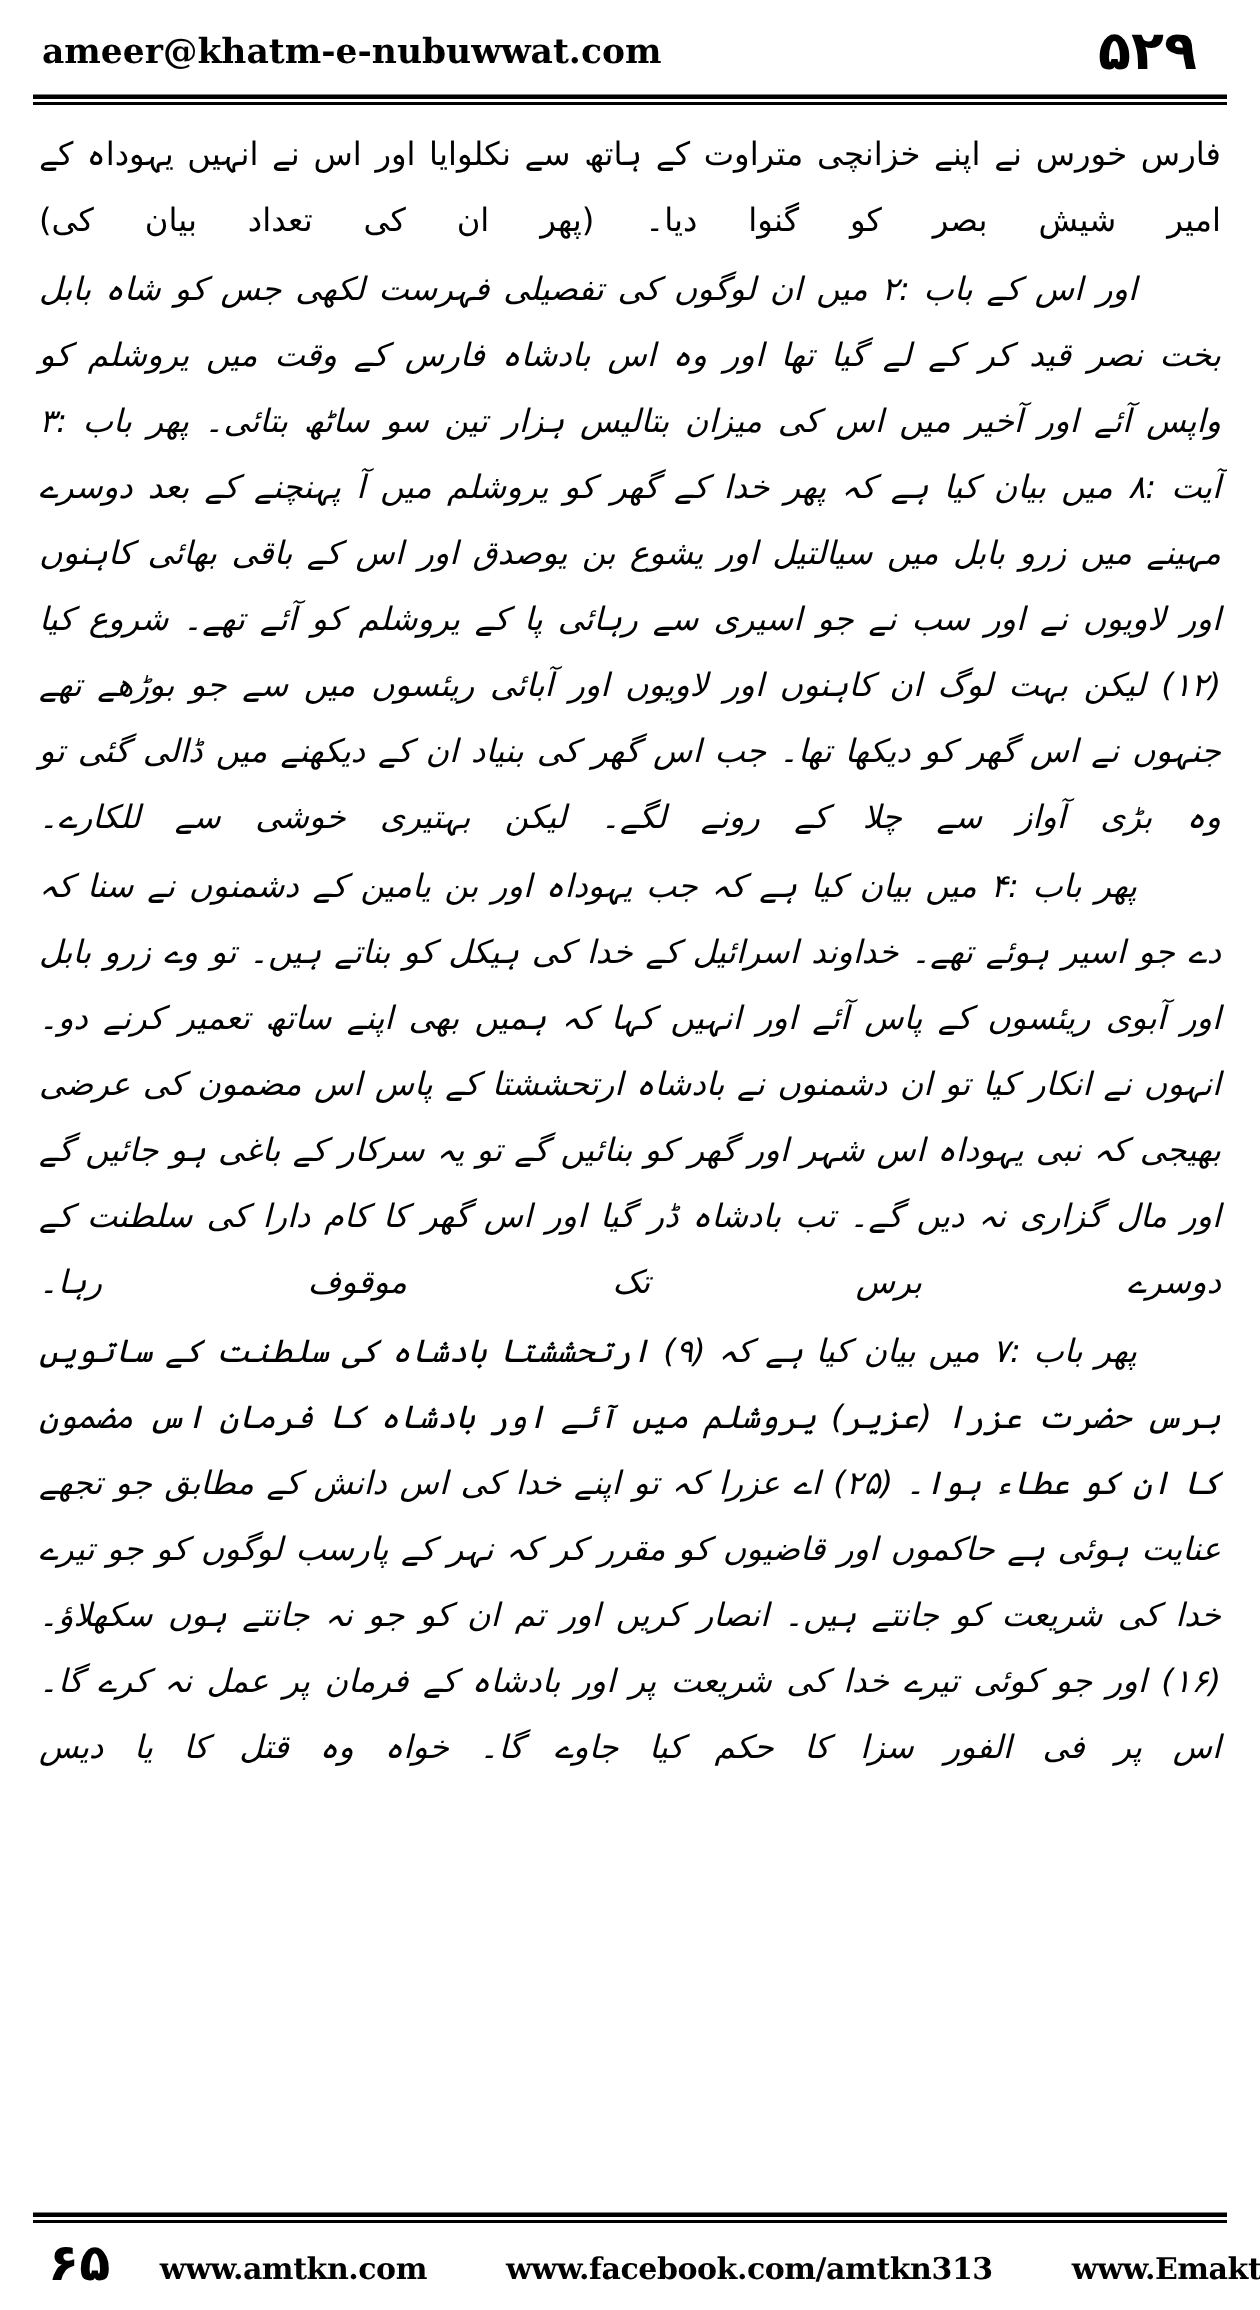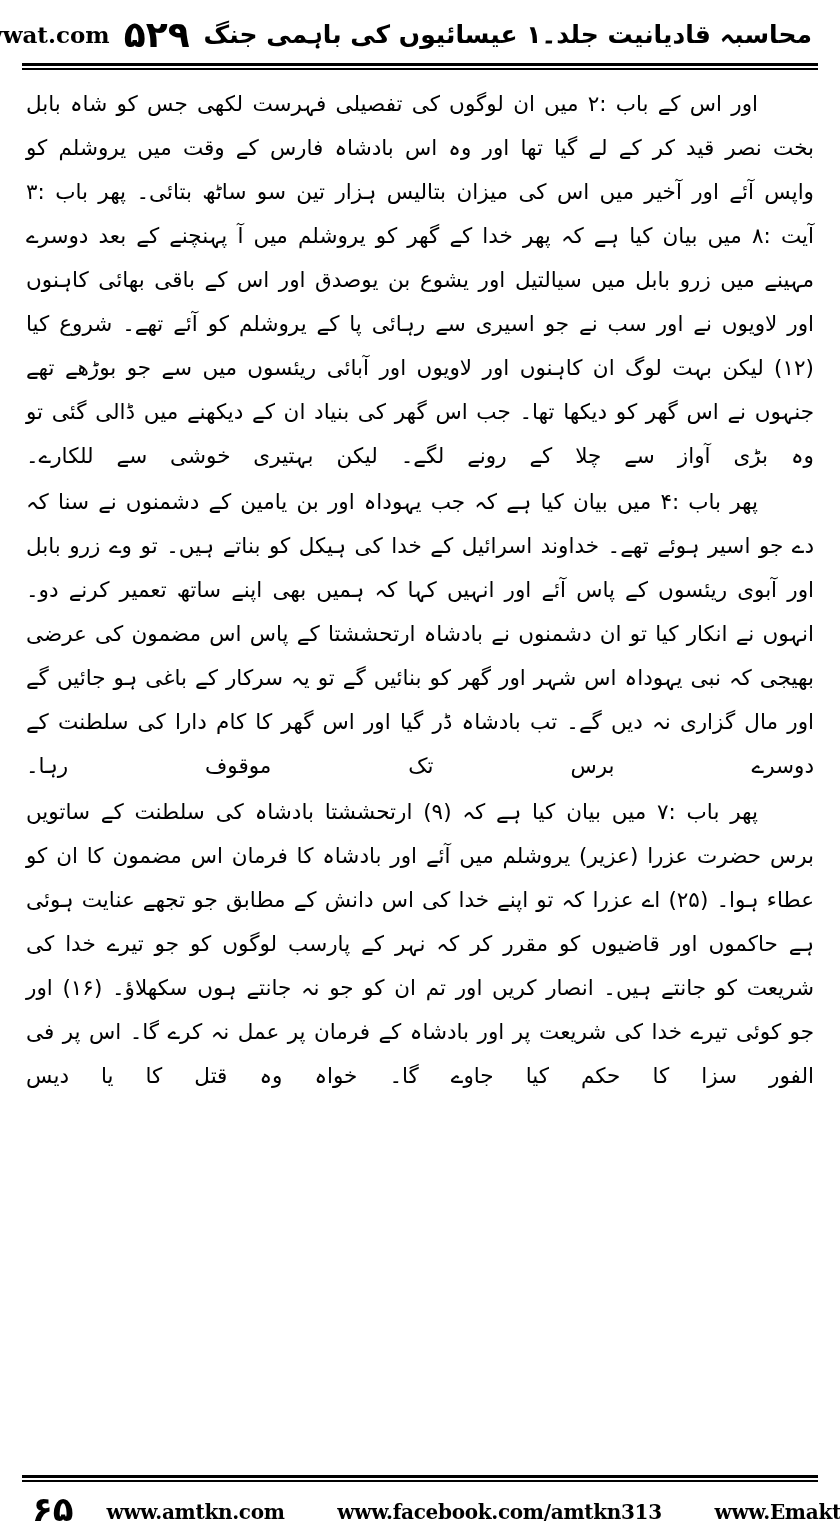--- a/index.html
+++ b/index.html
@@ -80,20 +80,21 @@
     line-height: 44px;
     direction: rtl;
     text-align: justify;
     text-align-last: justify;
     margin: 0 0 2px 0;
     letter-spacing: 0px;
     word-spacing: 1px;
   }
   .para.indent {
     text-indent: 56px;
+    font-style: italic;
   }
   .para.last-right {
     text-align-last: right;
   }
 
   
   .footer {
     position: absolute;
     left: 22px;
     right: 22px;
@@ -125,28 +126,28 @@
     white-space: nowrap;
   }
   .footer-links span { margin: 0 23px; }
 </style>
 </head>
 <body>
 
 <div class="page">
 
   <div class="header">
-    <div class="header-right">محاسبہ قادیانیت جلد۔۱ عیسائیوں کی باہمی جنگ</div>
     <div class="header-page-no">۵۲۹</div>
     <div class="header-left">ameer@khatm-e-nubuwwat.com</div>
   </div>
   <hr class="rule">
   <hr class="rule thin">
 
   <div class="content">
+    <p class="para">فارس خورس نے اپنے خزانچی متراوت کے ہاتھ سے نکلوایا اور اس نے انہیں یہوداہ کے امیر شیش بصر کو گنوا دیا۔ (پھر ان کی تعداد بیان کی)</p>
     <p class="para indent">اور اس کے باب :۲ میں ان لوگوں کی تفصیلی فہرست لکھی جس کو شاہ بابل بخت نصر قید کر کے لے گیا تھا اور وہ اس بادشاہ فارس کے وقت میں یروشلم کو واپس آئے اور آخیر میں اس کی میزان بتالیس ہزار تین سو ساٹھ بتائی۔ پھر باب :۳ آیت :۸ میں بیان کیا ہے کہ پھر خدا کے گھر کو یروشلم میں آ پہنچنے کے بعد دوسرے مہینے میں زرو بابل میں سیالتیل اور یشوع بن یوصدق اور اس کے باقی بھائی کاہنوں اور لاویوں نے اور سب نے جو اسیری سے رہائی پا کے یروشلم کو آئے تھے۔ شروع کیا (۱۲) لیکن بہت لوگ ان کاہنوں اور لاویوں اور آبائی ریئسوں میں سے جو بوڑھے تھے جنہوں نے اس گھر کو دیکھا تھا۔ جب اس گھر کی بنیاد ان کے دیکھنے میں ڈالی گئی تو وہ بڑی آواز سے چلا کے رونے لگے۔ لیکن بہتیری خوشی سے للکارے۔</p>
     <p class="para indent">پھر باب :۴ میں بیان کیا ہے کہ جب یہوداہ اور بن یامین کے دشمنوں نے سنا کہ دے جو اسیر ہوئے تھے۔ خداوند اسرائیل کے خدا کی ہیکل کو بناتے ہیں۔ تو وے زرو بابل اور آبوی ریئسوں کے پاس آئے اور انہیں کہا کہ ہمیں بھی اپنے ساتھ تعمیر کرنے دو۔ انہوں نے انکار کیا تو ان دشمنوں نے بادشاہ ارتحششتا کے پاس اس مضمون کی عرضی بھیجی کہ نبی یہوداہ اس شہر اور گھر کو بنائیں گے تو یہ سرکار کے باغی ہو جائیں گے اور مال گزاری نہ دیں گے۔ تب بادشاہ ڈر گیا اور اس گھر کا کام دارا کی سلطنت کے دوسرے برس تک موقوف رہا۔</p>
     <p class="para indent">پھر باب :۷ میں بیان کیا ہے کہ (۹) ارتحششتا بادشاہ کی سلطنت کے ساتویں برس حضرت عزرا (عزیر) یروشلم میں آئے اور بادشاہ کا فرمان اس مضمون کا ان کو عطاء ہوا۔ (۲۵) اے عزرا کہ تو اپنے خدا کی اس دانش کے مطابق جو تجھے عنایت ہوئی ہے حاکموں اور قاضیوں کو مقرر کر کہ نہر کے پارسب لوگوں کو جو تیرے خدا کی شریعت کو جانتے ہیں۔ انصار کریں اور تم ان کو جو نہ جانتے ہوں سکھلاؤ۔ (۱۶) اور جو کوئی تیرے خدا کی شریعت پر اور بادشاہ کے فرمان پر عمل نہ کرے گا۔ اس پر فی الفور سزا کا حکم کیا جاوے گا۔ خواہ وہ قتل کا یا دیس</p>
   </div>
 
   <div class="footer">
     <hr class="rule">
     <hr class="rule thin">
     <div class="footer-inner">
       <div class="footer-page-badge">۶۵</div>

